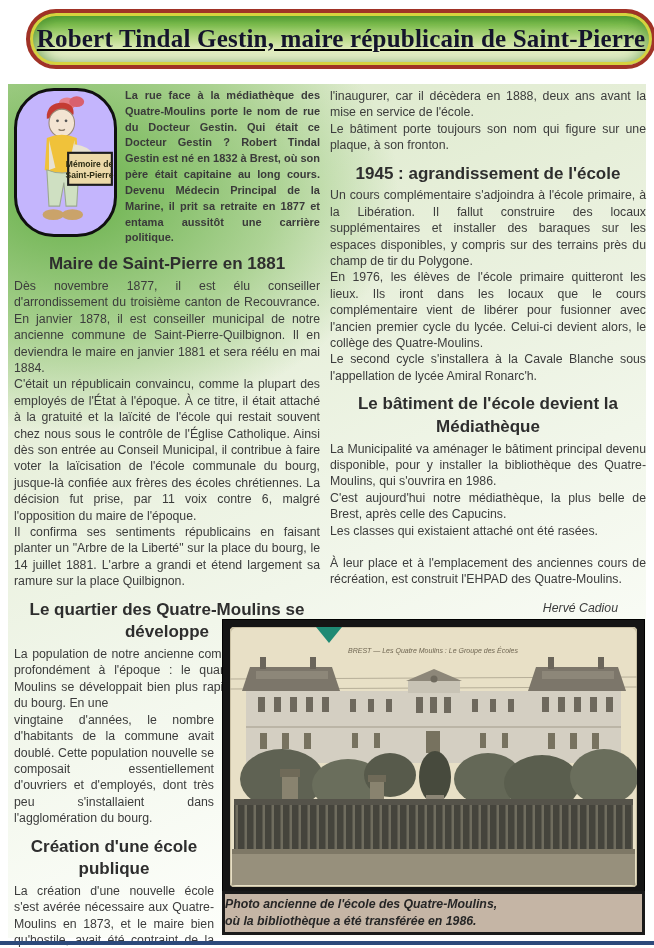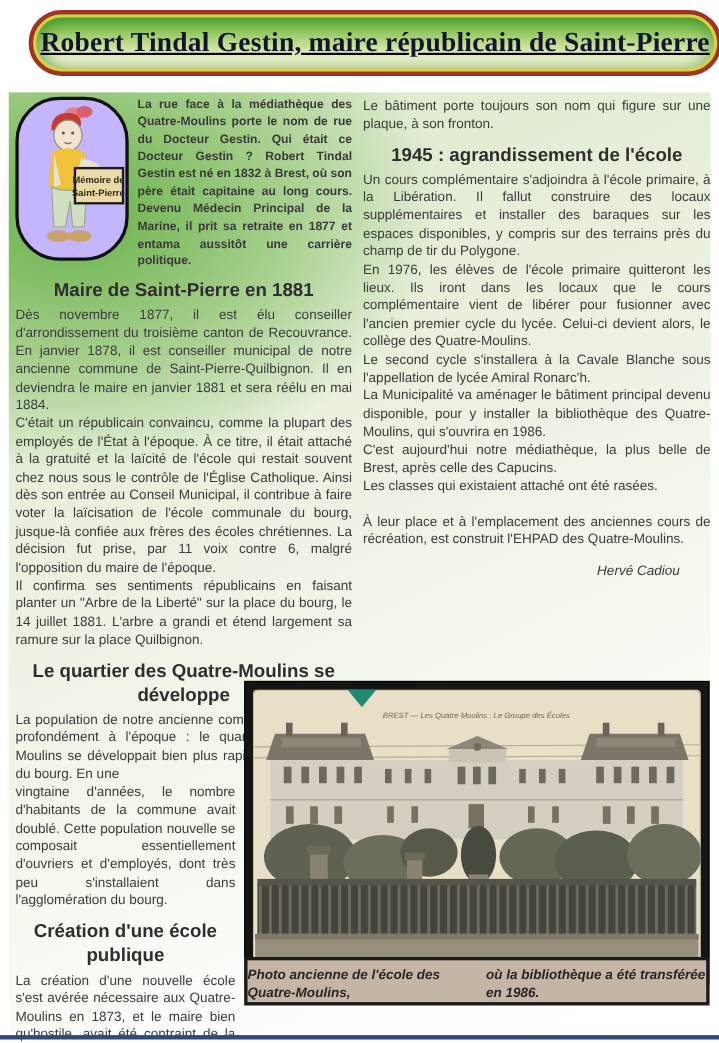--- a/index.html
+++ b/index.html
@@ -45,23 +45,23 @@
   .narrow{width:200px;}
   .gap{height:16px;}
   .signature{text-align:right;font-style:italic;color:#3c3c3c;padding-right:28px;margin-top:12px !important;}
   
   .photo-frame{
     position:absolute;left:222px;top:619px;width:423px;height:276px;
     background:#151515;border:1px solid #000;box-sizing:border-box;padding:7px;
   }
   .photo-frame svg{display:block;width:100%;height:100%;}
   .photo-caption{
-    position:absolute;left:222px;top:870px;width:423px;height:44px;box-sizing:border-box;
+    position:absolute;left:222px;top:891px;width:423px;height:44px;box-sizing:border-box;
     background:#c5b5a5;border:3px solid #1a1a1a;
-    display:flex;flex-direction:row;align-items:flex-end;justify-content:center;
+    display:flex;flex-direction:column;align-items:flex-start;justify-content:center;
     font-size:12.3px;font-weight:bold;font-style:italic;color:#262626;line-height:1.35;
   }
   
   .footer-line{position:absolute;left:0;bottom:3px;width:654px;height:4px;background:#2d4a7b;}
 </style>
 </head>
 <body>
 
 <div class="page">
 
@@ -117,27 +117,29 @@
     <p>La population de notre ancienne commune se modifiait profondément à l'époque : le quartier des Quatre-Moulins se développait bien plus rapidement que celui du bourg. En une</p>
 
     <div class="narrow">
       <p>vingtaine d'années, le nombre d'habitants de la commune avait doublé. Cette population nouvelle se composait essentiellement d'ouvriers et d'employés, dont très peu s'installaient dans l'agglomération du bourg.</p>
       <h2>Création d'une école publique</h2>
       <p>La création d'une nouvelle école s'est avérée nécessaire aux Quatre-Moulins en 1873, et le maire bien qu'hostile, avait été contraint de la prendre en charge. Élu maire en 1881, Robert Tindal Gestin manifesta sa volonté de doter cette école de bâtiments dignes de l'école de la République. Un nouveau groupe scolaire fut donc mis en chantier au milieu des années 1880. Hélas, le Maire, R.T. Gestin, ne pourra pas</p>
     </div>
   </div>
 
   <div class="col col-right">
+    <p>l'inaugurer, car il décèdera en 1888, deux ans avant la mise en service de l'école.</p>
     <p>Le bâtiment porte toujours son nom qui figure sur une plaque, à son fronton.</p>
 
     <h2>1945 : agrandissement de l'école</h2>
     <p>Un cours complémentaire s'adjoindra à l'école primaire, à la Libération. Il fallut construire des locaux supplémentaires et installer des baraques sur les espaces disponibles, y compris sur des terrains près du champ de tir du Polygone.</p>
     <p>En 1976, les élèves de l'école primaire quitteront les lieux. Ils iront dans les locaux que le cours complémentaire vient de libérer pour fusionner avec l'ancien premier cycle du lycée. Celui-ci devient alors, le collège des Quatre-Moulins.</p>
     <p>Le second cycle s'installera à la Cavale Blanche sous l'appellation de lycée Amiral Ronarc'h.</p>
 
+    <h2>Le bâtiment de l'école devient la Médiathèque</h2>
     <p>La Municipalité va aménager le bâtiment principal devenu disponible, pour y installer la bibliothèque des Quatre-Moulins, qui s'ouvrira en 1986.</p>
     <p>C'est aujourd'hui notre médiathèque, la plus belle de Brest, après celle des Capucins.</p>
     <p>Les classes qui existaient attaché ont été rasées.</p>
     <div class="gap"></div>
     <p>À leur place et à l'emplacement des anciennes cours de récréation, est construit l'EHPAD des Quatre-Moulins.</p>
     <p class="signature">Hervé Cadiou</p>
   </div>
 
   <div class="photo-frame">
     <svg viewBox="0 0 407 260" preserveAspectRatio="none">

